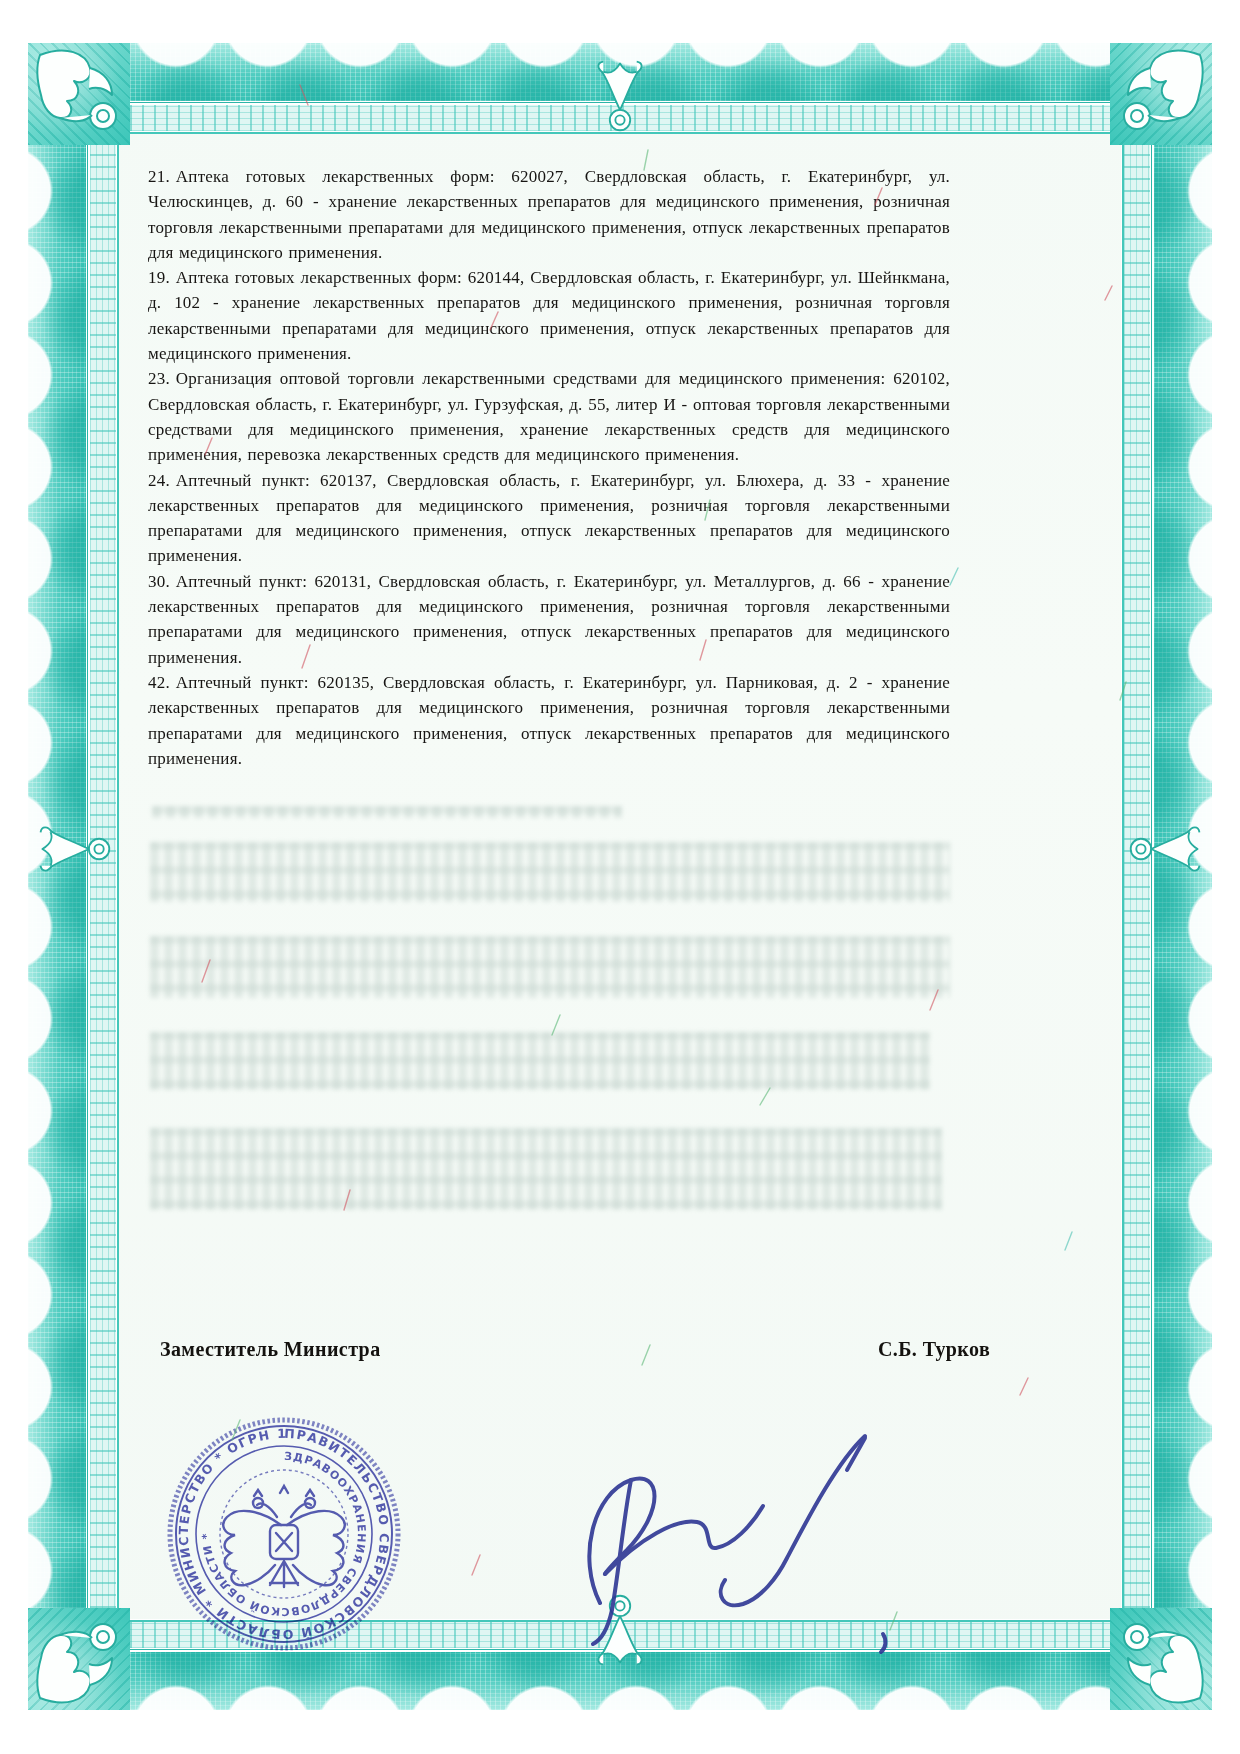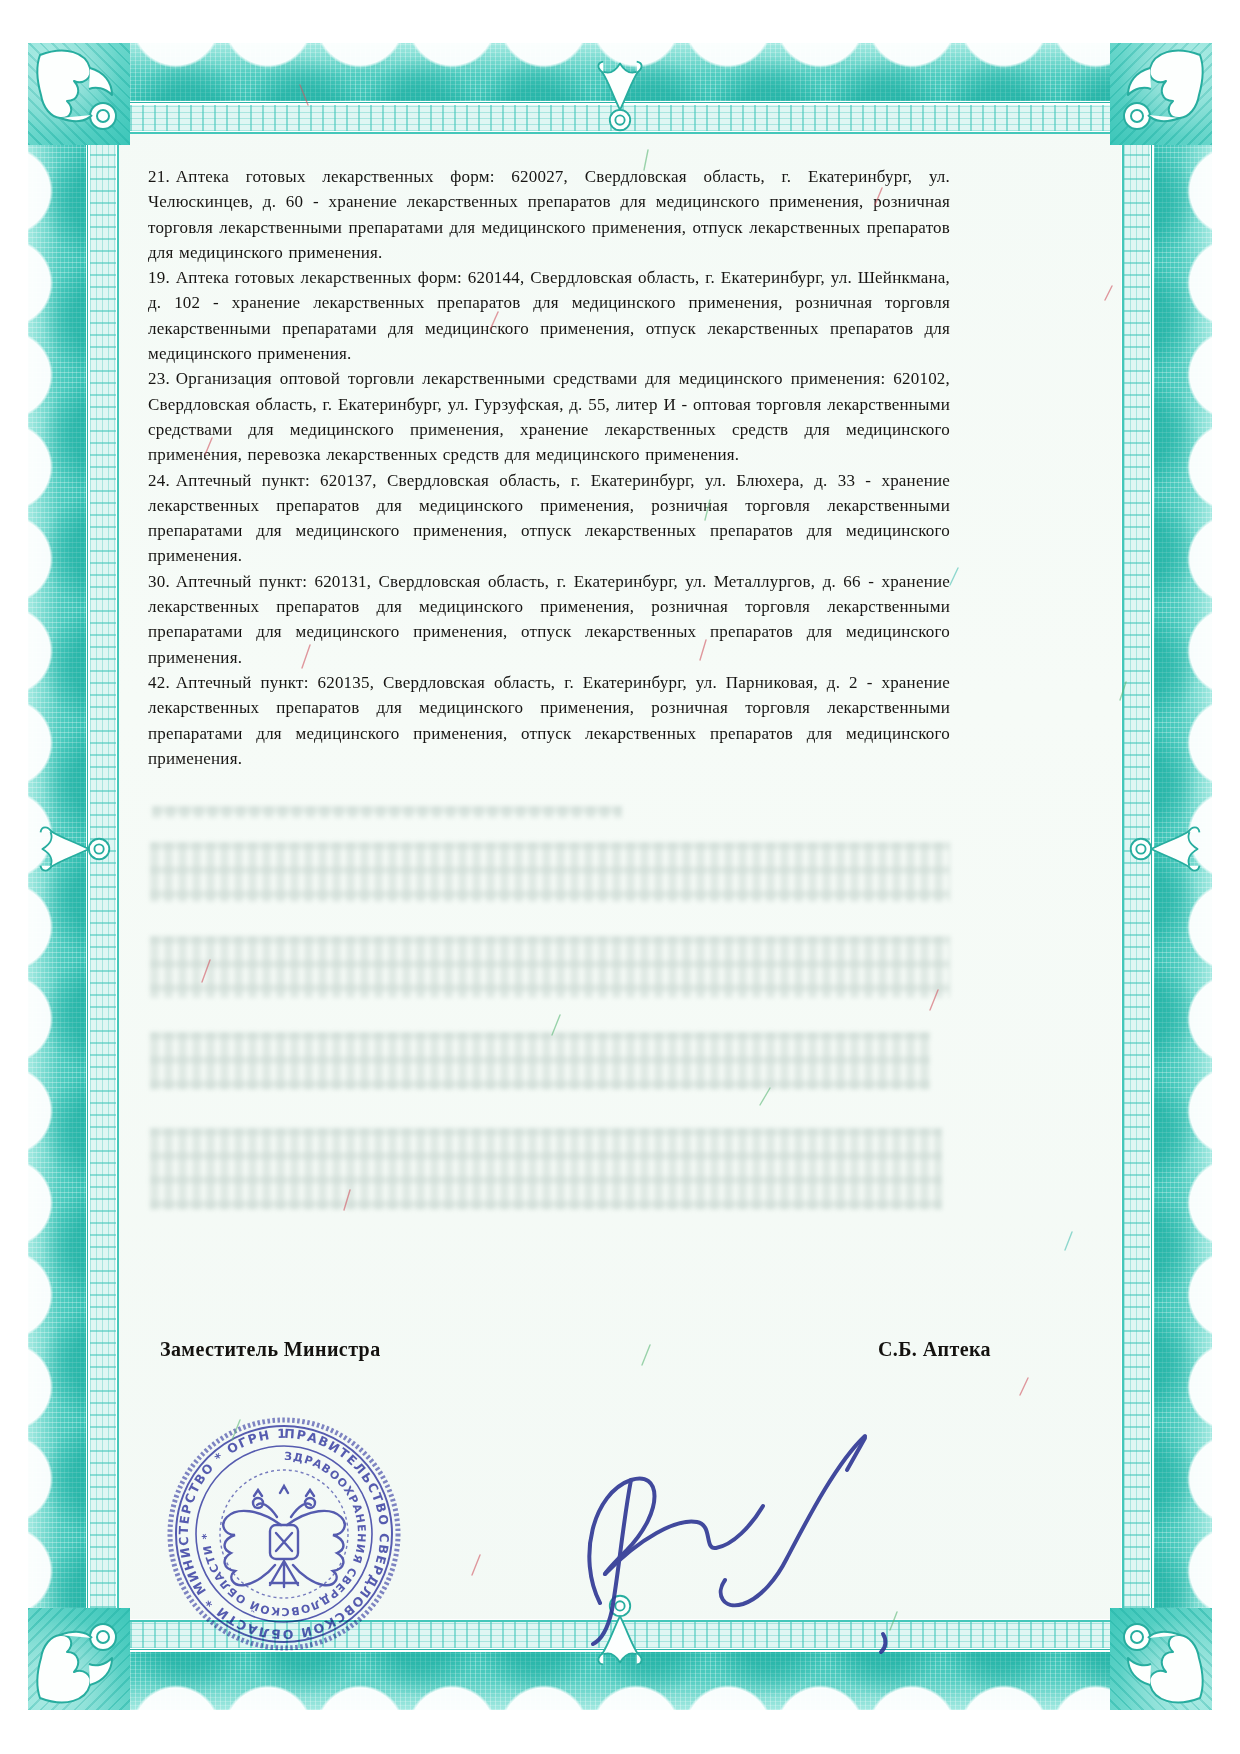--- a/index.html
+++ b/index.html
@@ -212,21 +212,21 @@
 <div class="license-text">
   <p><span class="num">21.</span><span>Аптека готовых лекарственных форм: 620027, Свердловская область, г. Екатеринбург, ул. Челюскинцев, д. 60 - хранение лекарственных препаратов для медицинского применения, розничная торговля лекарственными препаратами для медицинского применения, отпуск лекарственных препаратов для медицинского применения.</span></p>
   <p><span class="num">19.</span><span>Аптека готовых лекарственных форм: 620144, Свердловская область, г. Екатеринбург, ул. Шейнкмана, д. 102 - хранение лекарственных препаратов для медицинского применения, розничная торговля лекарственными препаратами для медицинского применения, отпуск лекарственных препаратов для медицинского применения.</span></p>
   <p><span class="num">23.</span><span>Организация оптовой торговли лекарственными средствами для медицинского применения: 620102, Свердловская область, г. Екатеринбург, ул. Гурзуфская, д. 55, литер И - оптовая торговля лекарственными средствами для медицинского применения, хранение лекарственных средств для медицинского применения, перевозка лекарственных средств для медицинского применения.</span></p>
   <p><span class="num">24.</span><span>Аптечный пункт: 620137, Свердловская область, г. Екатеринбург, ул. Блюхера, д. 33 - хранение лекарственных препаратов для медицинского применения, розничная торговля лекарственными препаратами для медицинского применения, отпуск лекарственных препаратов для медицинского применения.</span></p>
   <p><span class="num">30.</span><span>Аптечный пункт: 620131, Свердловская область, г. Екатеринбург, ул. Металлургов, д. 66 - хранение лекарственных препаратов для медицинского применения, розничная торговля лекарственными препаратами для медицинского применения, отпуск лекарственных препаратов для медицинского применения.</span></p>
   <p><span class="num">42.</span><span>Аптечный пункт: 620135, Свердловская область, г. Екатеринбург, ул. Парниковая, д. 2 - хранение лекарственных препаратов для медицинского применения, розничная торговля лекарственными препаратами для медицинского применения, отпуск лекарственных препаратов для медицинского применения.</span></p>
 </div>
 
 <div class="deputy-title">Заместитель Министра</div>
-<div class="signer-name">С.Б. Аптека</div>
+<div class="signer-name">С.Б. Турков</div>
 
 <svg class="signature" width="380" height="260" viewBox="0 0 380 260">
   <g fill="none" stroke="#2e3694" stroke-width="4" stroke-linecap="round" opacity="0.9">
     <path d="M35 205 C 12 160 28 95 66 82 C 96 72 100 112 62 152 C 50 164 43 171 40 176"></path>
     <path d="M40 176 C 75 140 112 120 132 124 C 148 127 139 152 151 150 C 168 147 186 128 198 108"></path>
     <path d="M300 38 C 272 64 243 120 222 160 C 212 180 196 200 178 206 C 158 212 150 196 160 182"></path>
     <path d="M282 72 L 300 40"></path>
     <path d="M66 82 C 58 124 54 172 47 212 C 43 230 36 242 28 246"></path>
     <path d="M318 236 C 322 242 321 250 316 254"></path>
   </g>

